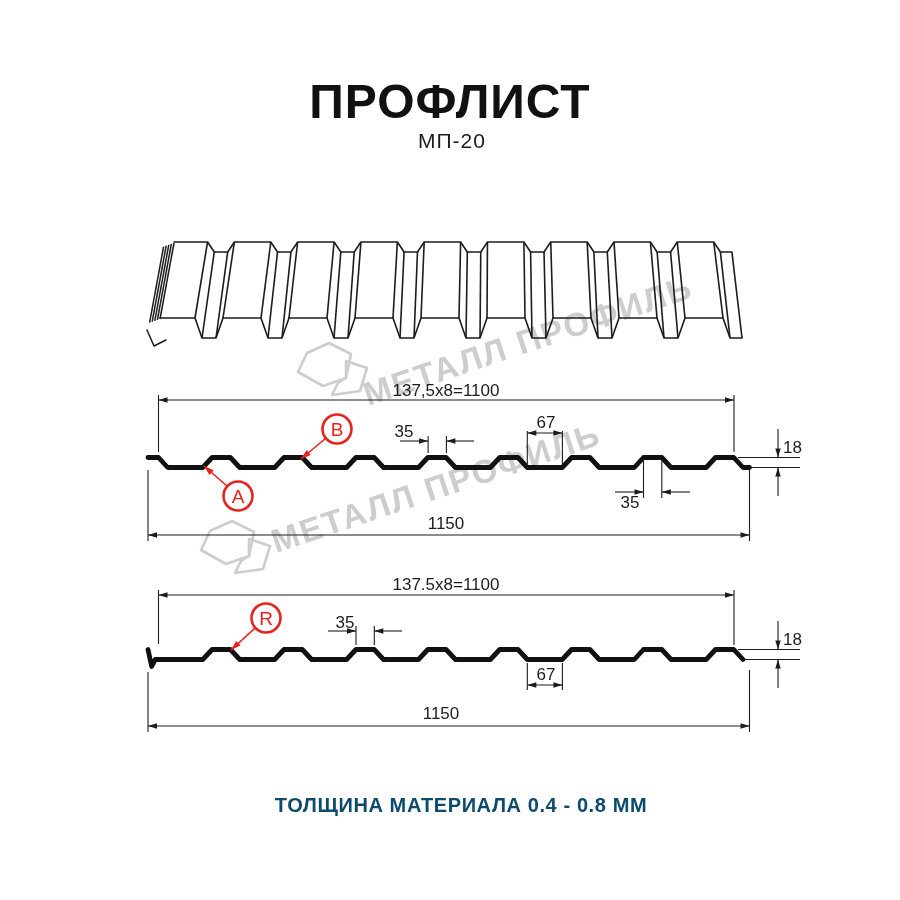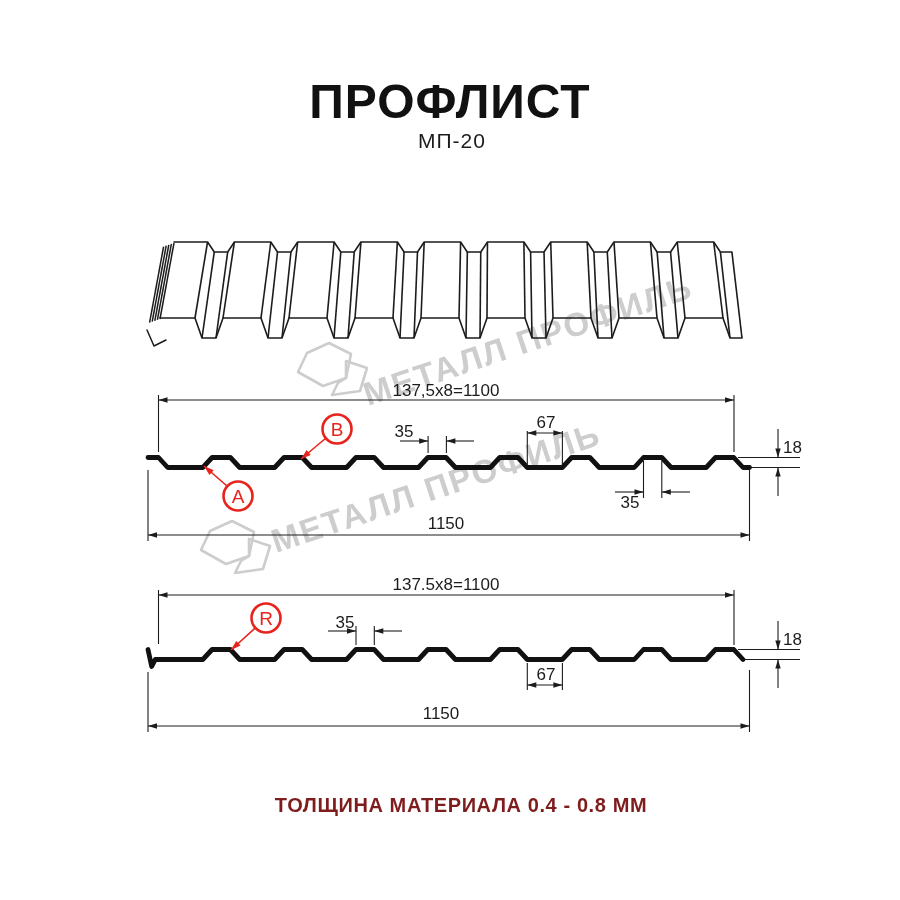--- a/index.html
+++ b/index.html
@@ -4,21 +4,21 @@
 <style>
   html,body{margin:0;padding:0;background:#fff;}
   #canvas{position:relative;width:900px;height:876px;background:#fff;overflow:hidden;
           font-family:"Liberation Sans",sans-serif;}
   #drawing{position:absolute;left:0;top:0;}
   .page-title{position:absolute;left:0;right:0;top:74px;text-align:center;
     font-size:48px;font-weight:700;letter-spacing:1px;color:#111;}
   .page-subtitle{position:absolute;left:4px;right:0;top:129px;text-align:center;
     font-size:21px;font-weight:500;letter-spacing:1px;color:#1c1c1c;}
   .footer-note{position:absolute;left:0;right:0;top:794px;text-align:center;
-    font-size:20px;font-weight:700;letter-spacing:0.6px;color:#7f1d1d;margin-left:22px;}
+    font-size:20px;font-weight:700;letter-spacing:0.6px;color:#0c4a6e;margin-left:22px;}
   .dim{font-size:17px;fill:#1c1c1c;font-family:"Liberation Sans",sans-serif;}
   .wm{font-size:33px;font-weight:700;letter-spacing:2px;fill:#cdcdcd;
       font-family:"Liberation Sans",sans-serif;}
   .red-letter{font-size:19px;fill:#e8231d;font-family:"Liberation Sans",sans-serif;}
   .red-circle{fill:none;stroke:#e8231d;stroke-width:2.6px;}
 </style>
 </head>
 <body>
 
 <div id="canvas">

